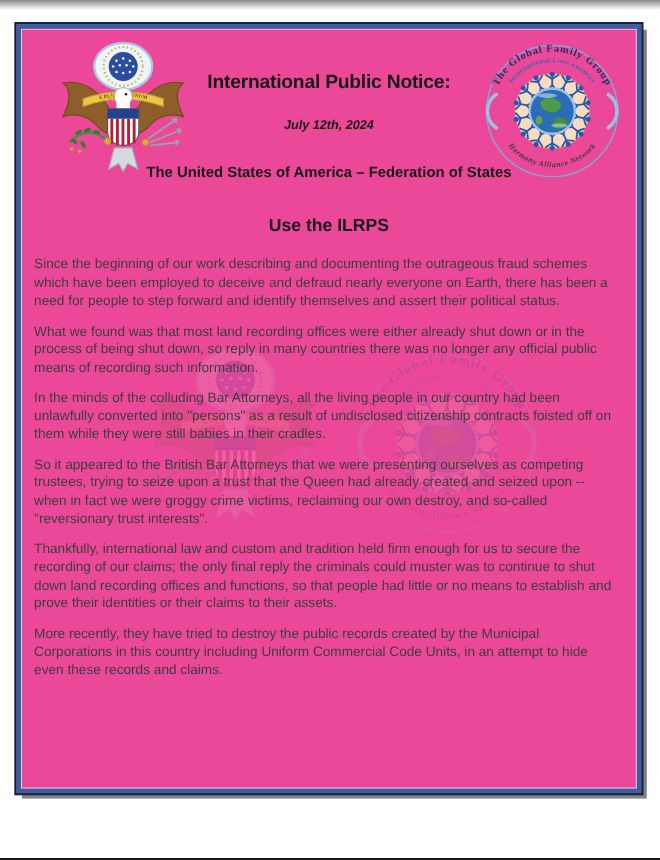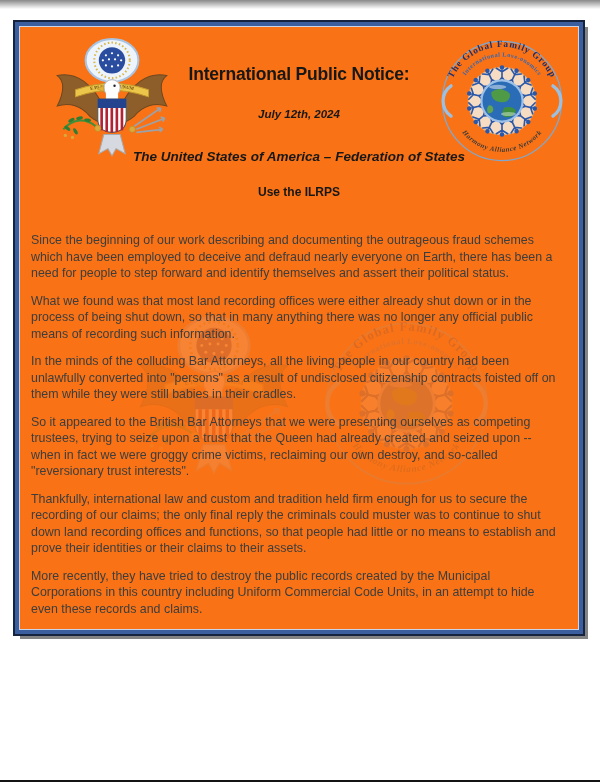--- a/index.html
+++ b/index.html
@@ -15,37 +15,37 @@
     position: absolute; left: 0; top: 0; width: 100%; height: 9px;
     background: linear-gradient(to bottom, rgba(40,40,40,.55), rgba(255,255,255,0));
     pointer-events: none; z-index: 5;
   }
   .scan-edge-bottom {
     position: absolute; left: 0; bottom: 0; width: 100%; height: 2px;
     background: #141414; pointer-events: none; z-index: 5;
   }
 
   .doc-box {
-    position: absolute; left: 15px; top: 22px; width: 568px; height: 612px;
-    background: #f97316;
+    position: absolute; left: 15px; top: 22px; width: 568px; height: 699px;
+    background: #ec4899;
     border: 4px solid #3b5e9e;
     box-shadow: 0 0 0 2px #16233e, 5px 5px 0 0 rgba(30,30,30,.55),
                 inset 0 0 0 1px #c9d6ea;
     overflow: hidden;
   }
 
   
   .doc-header { position: relative; height: 196px; z-index: 2; }
   .seal-left  { position: absolute; left: 22px; top: 8px;  width: 142px; height: 144px; }
   .logo-right { position: absolute; right: 12px; top: 10px; width: 130px; height: 130px; }
   .titles { position: absolute; left: 0; right: 0; top: 0; text-align: center; color: #171717; }
   .title-main  { font-size: 17.5px; font-weight: bold; margin-top: 38px; letter-spacing: -0.2px; }
   .title-date  { font-size: 11.5px; font-weight: bold; margin-top: 23px; font-style: italic; }
-  .title-sub   { font-size: 13.5px; font-weight: bold; margin-top: 29px; font-style: italic; }
-  .title-instr { font-size: 12px;   font-weight: bold; margin-top: 21px; }
+  .title-sub   { font-size: 13.5px; font-weight: bold; margin-top: 29px; }
+  .title-instr { font-size: 16px;   font-weight: bold; margin-top: 33px; }
 
   
   .watermarks { position: absolute; left: 0; top: 0; width: 100%; height: 100%; z-index: 0; pointer-events: none; }
   .wm-seal { position: absolute; left: 100px; top: 283px; width: 190px; height: 195px; opacity: .13; }
   .wm-gfg  { position: absolute; left: 300px; top: 290px; width: 175px; height: 175px; opacity: .13; }
 
   
   .doc-body {
     position: relative; z-index: 1;
     padding: 10px 18px 0 12px;
@@ -200,21 +200,21 @@
       <div class="title-sub">The United States of America – Federation of States</div>
       <div class="title-instr">Use the ILRPS</div>
     </div>
     <svg class="logo-right">
         <use href="#sym-gfg"></use>
       </svg>
   </header>
 
   <main class="doc-body">
     <p>Since the beginning of our work describing and documenting the outrageous fraud schemes which have been employed to deceive and defraud nearly everyone on Earth, there has been a need for people to step forward and identify themselves and assert their political status.</p>
-    <p>What we found was that most land recording offices were either already shut down or in the process of being shut down, so that in many anything there was no longer any official public means of recording such information.</p>
+    <p>What we found was that most land recording offices were either already shut down or in the process of being shut down, so reply in many countries there was no longer any official public means of recording such information.</p>
     <p>In the minds of the colluding Bar Attorneys, all the living people in our country had been unlawfully converted into "persons" as a result of undisclosed citizenship contracts foisted off on them while they were still babies in their cradles.</p>
     <p>So it appeared to the British Bar Attorneys that we were presenting ourselves as competing trustees, trying to seize upon a trust that the Queen had already created and seized upon -- when in fact we were groggy crime victims, reclaiming our own destroy, and so-called "reversionary trust interests".</p>
     <p>Thankfully, international law and custom and tradition held firm enough for us to secure the recording of our claims; the only final reply the criminals could muster was to continue to shut down land recording offices and functions, so that people had little or no means to establish and prove their identities or their claims to their assets.</p>
     <p>More recently, they have tried to destroy the public records created by the Municipal Corporations in this country including Uniform Commercial Code Units, in an attempt to hide even these records and claims.</p>
 
   </main>
 
 </div>
 
 </body></html>

